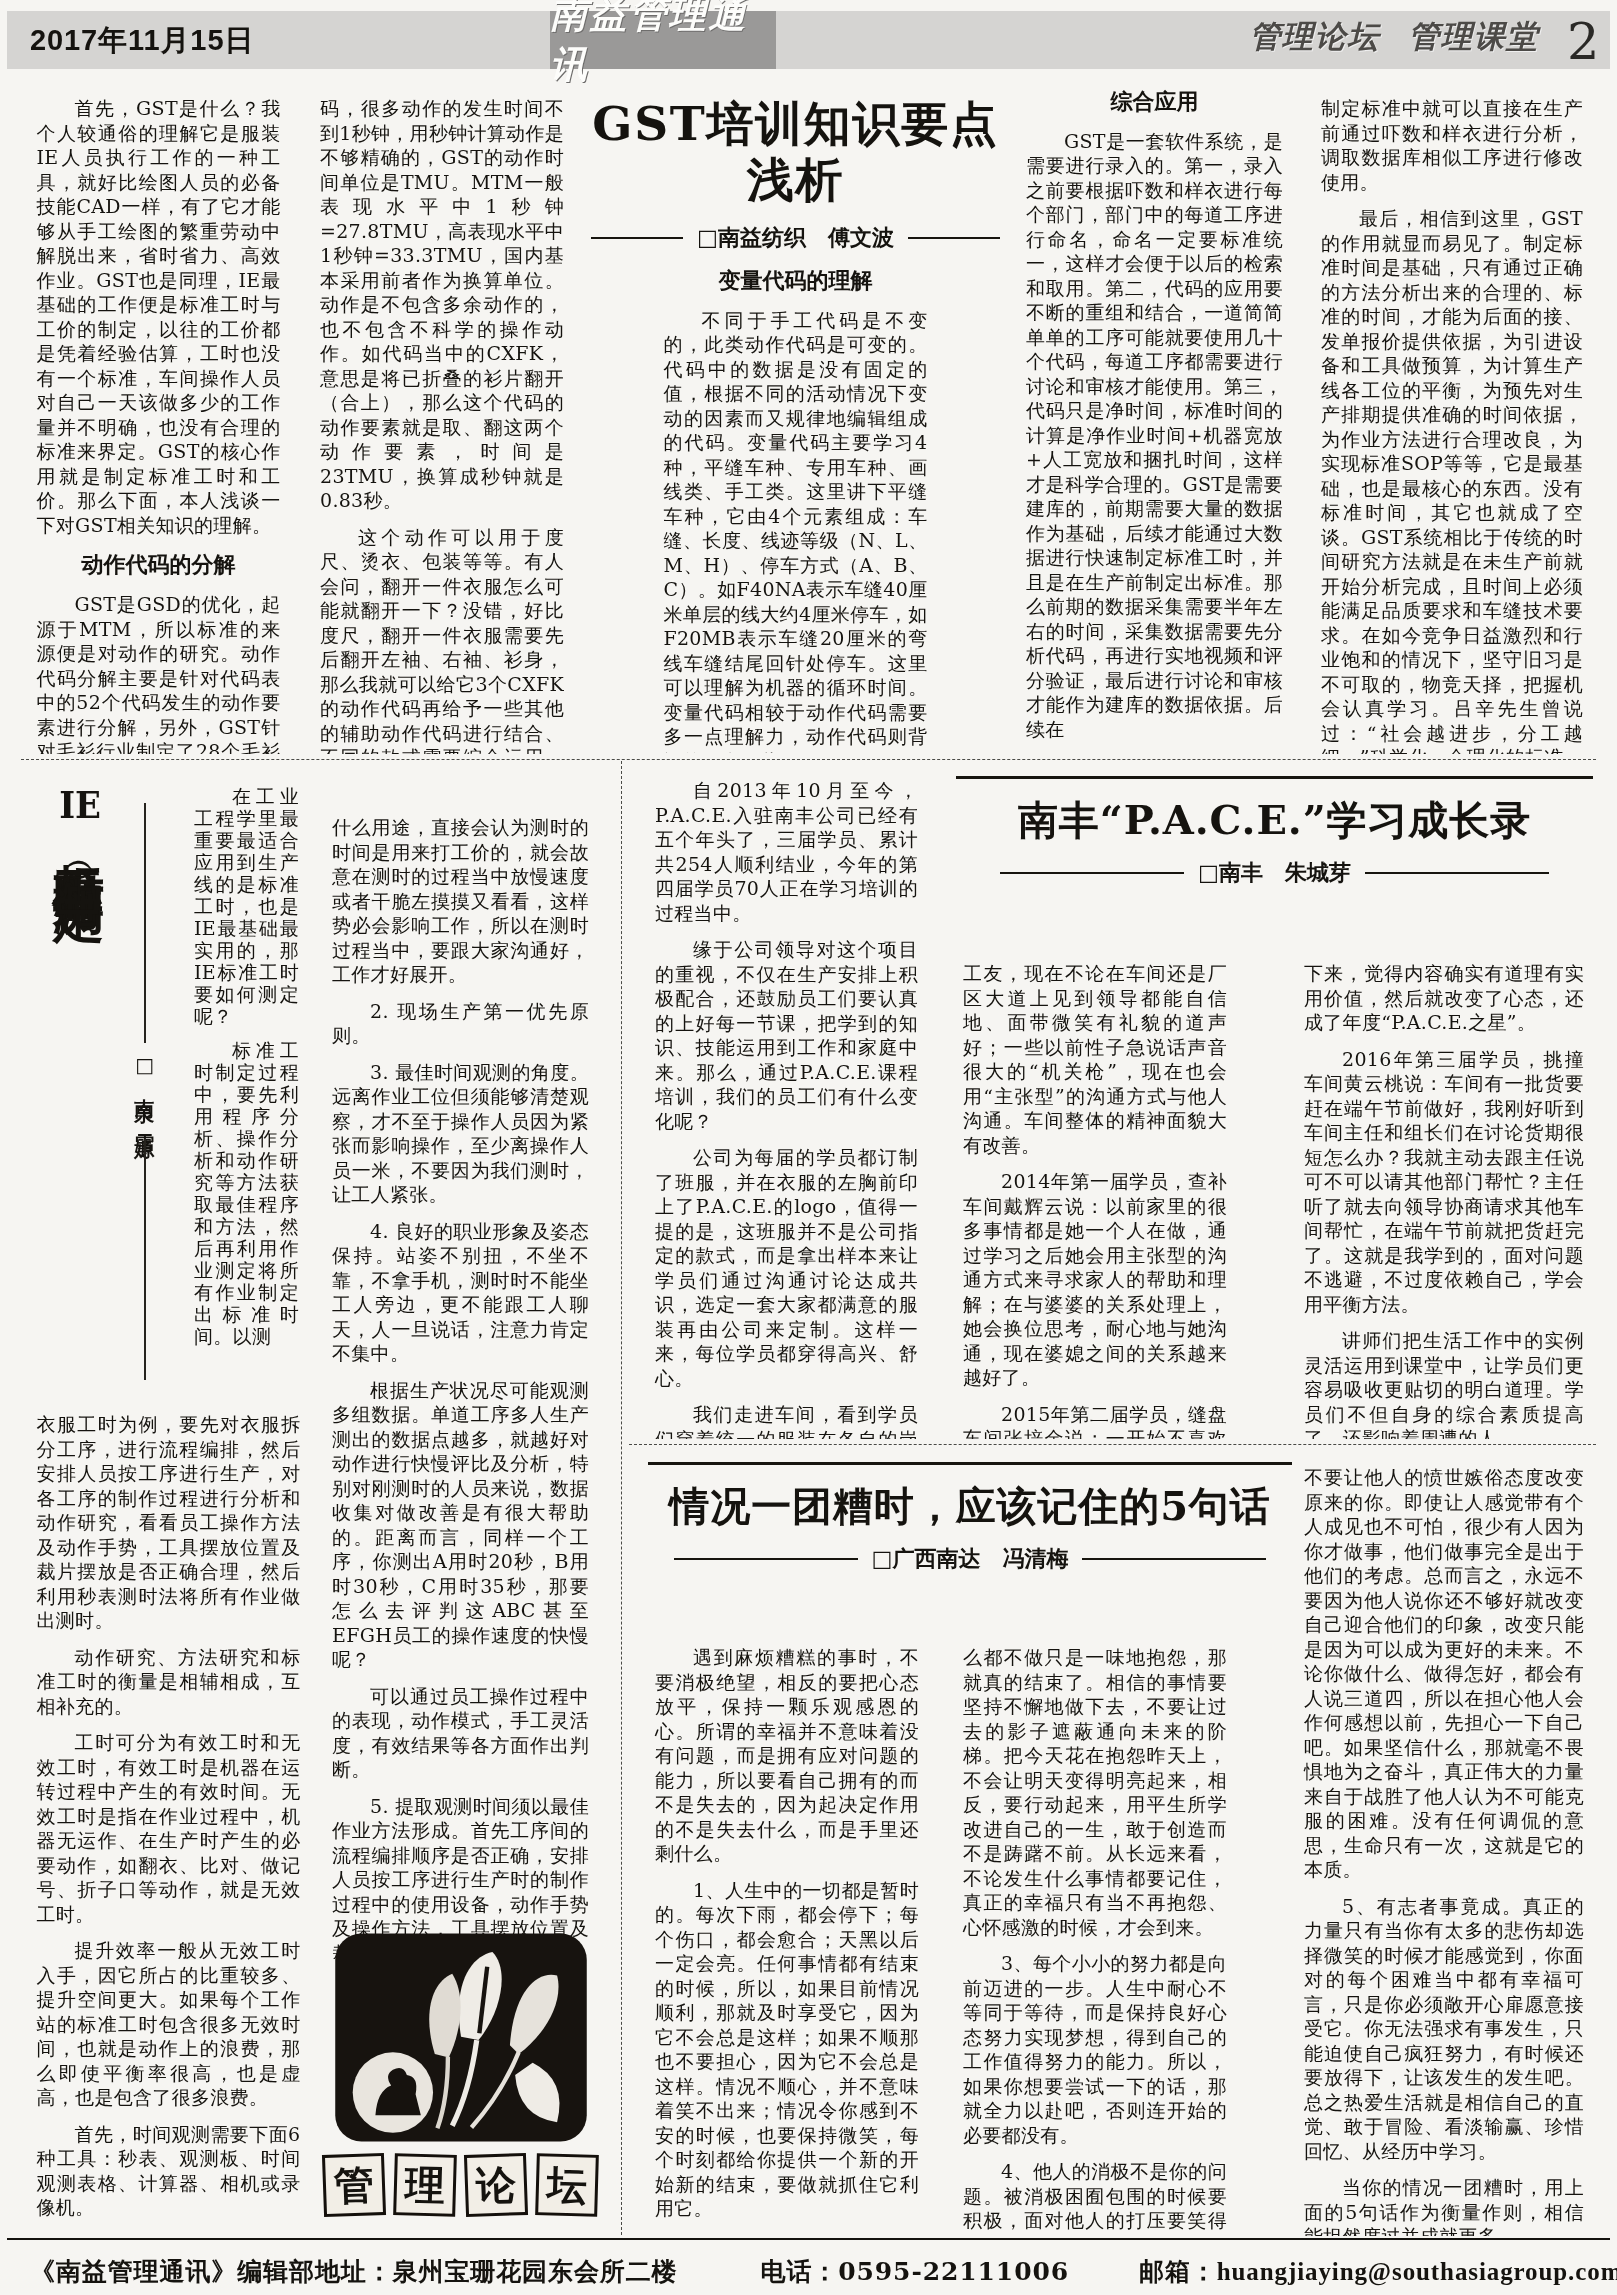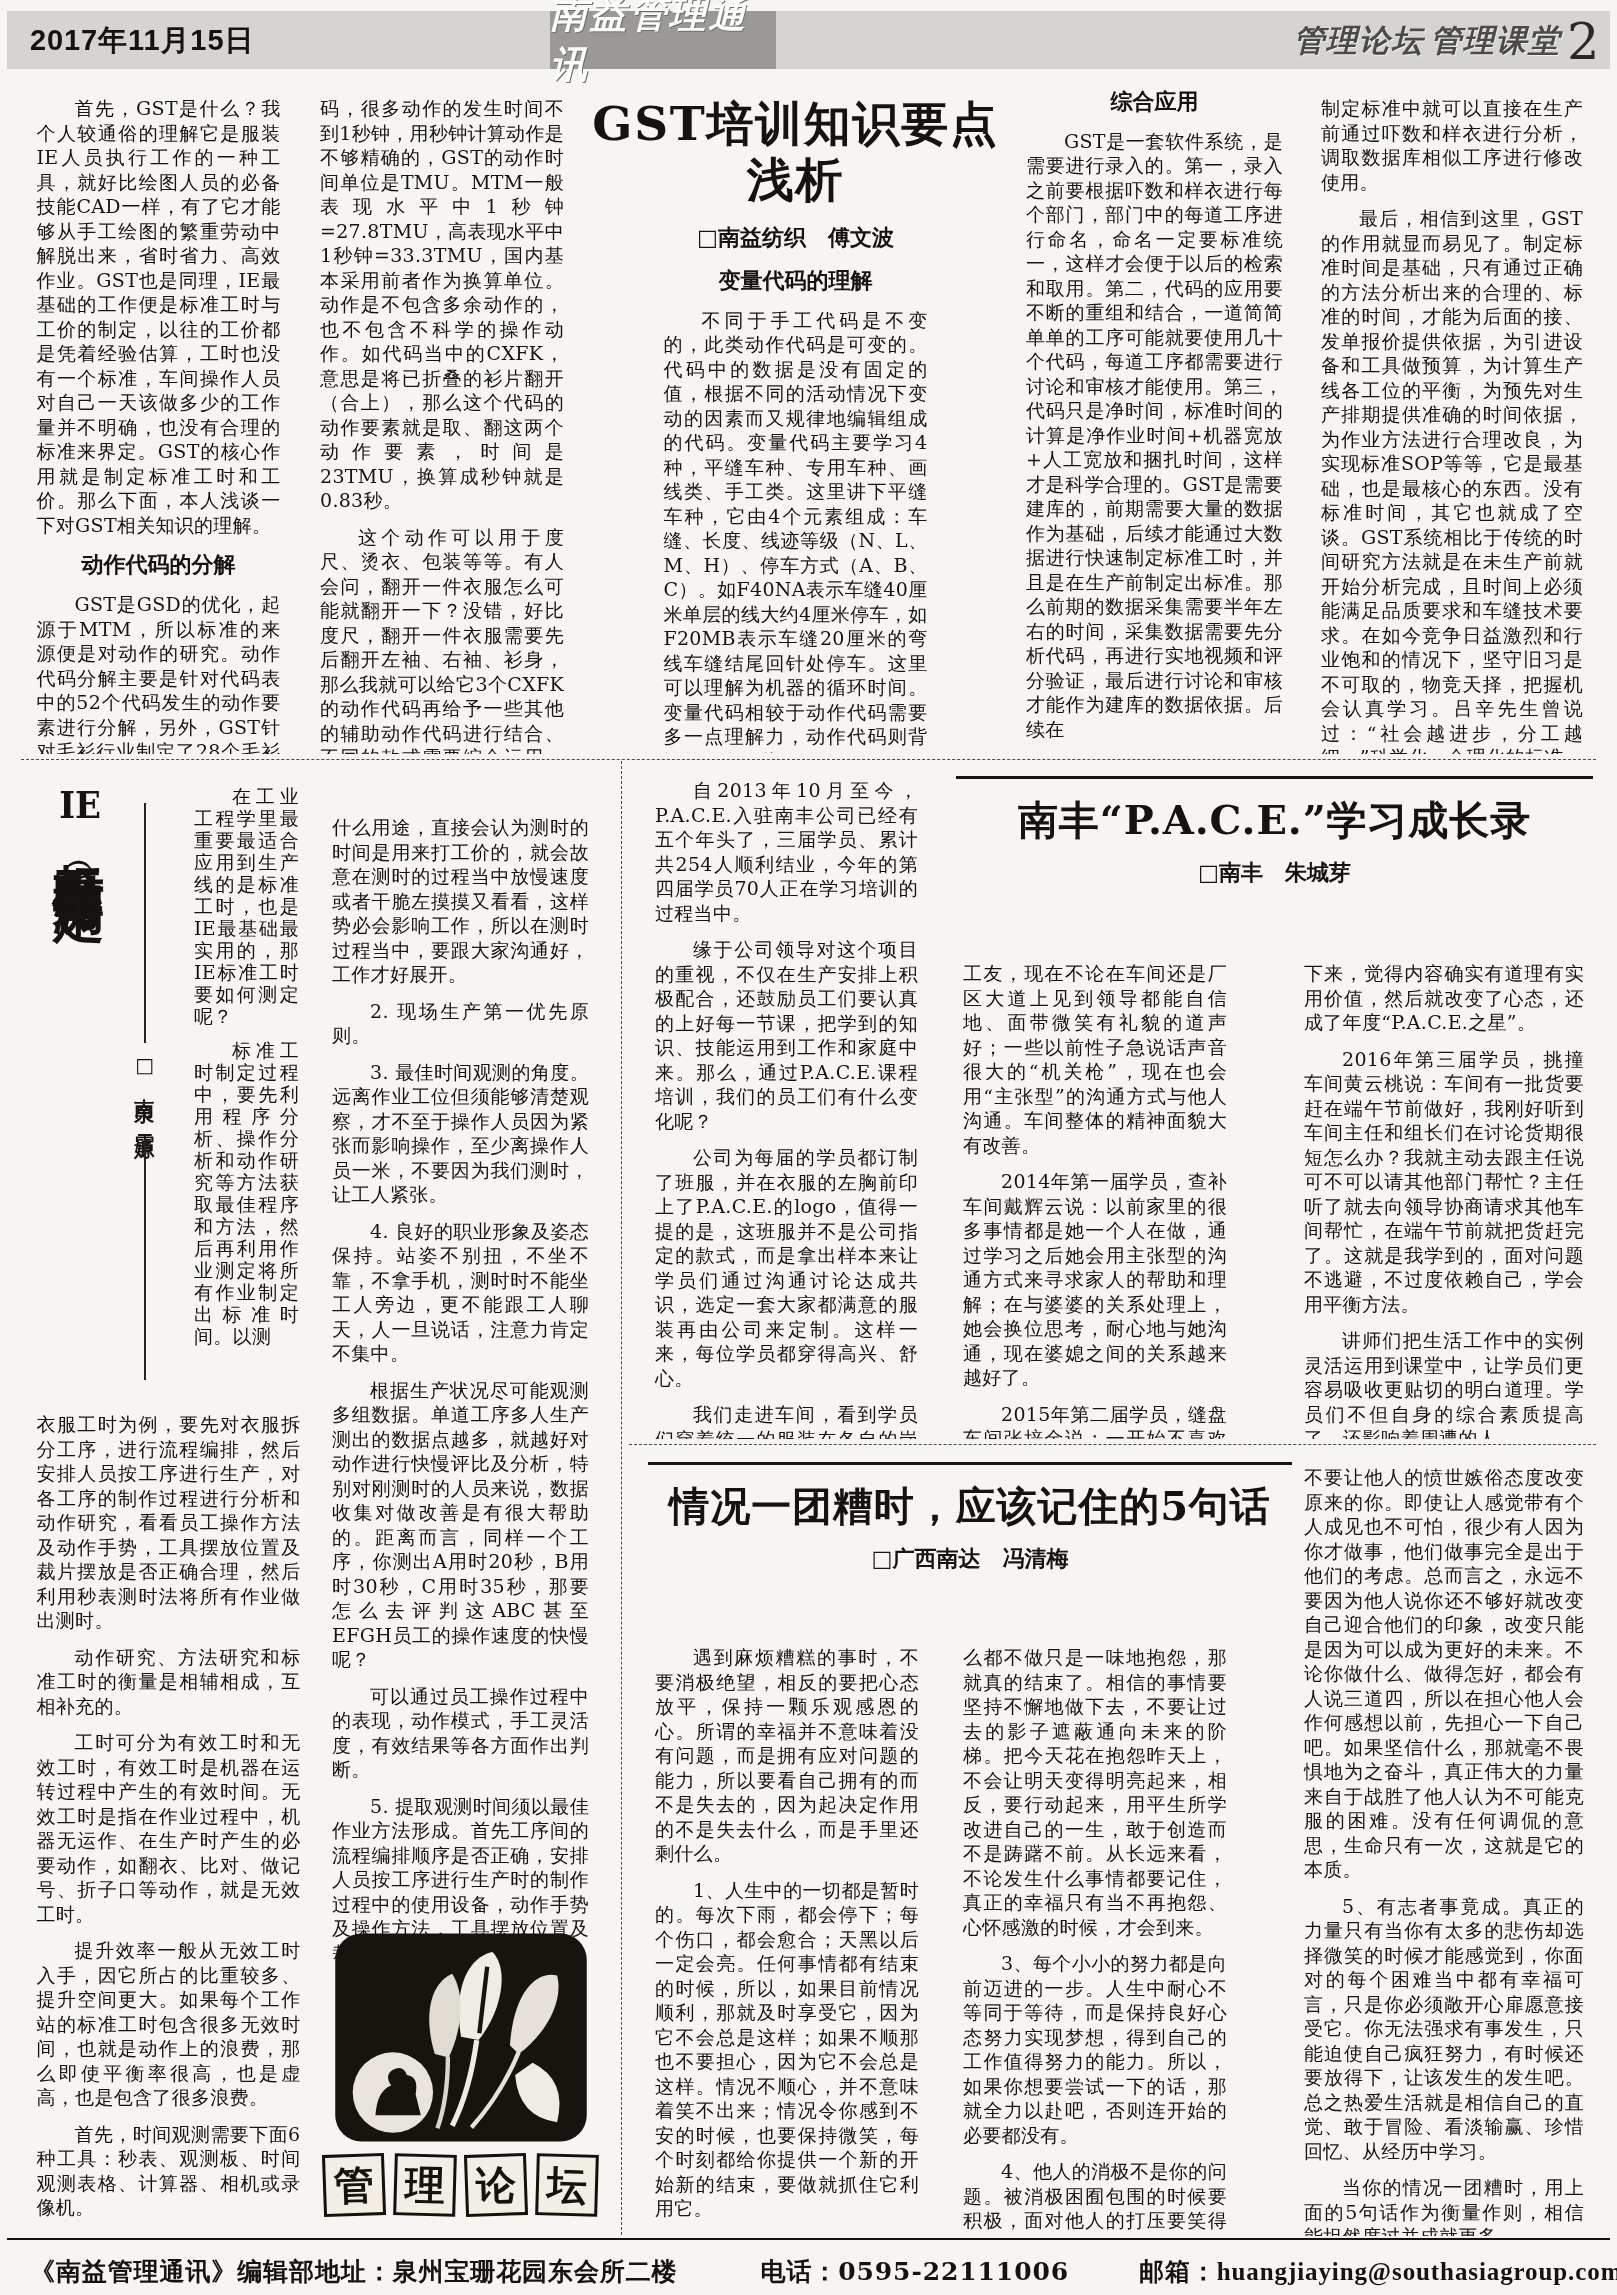--- a/index.html
+++ b/index.html
@@ -6,33 +6,33 @@
   .page{position:relative;width:1617px;height:2295px;background:#f6f5f2;color:#15130f;
         font-family:"DejaVu Serif","Liberation Serif",serif;overflow:hidden;}
   .c{position:absolute;overflow:hidden;}
   
   .hdrband{position:absolute;top:10.5px;left:7px;width:1603px;height:58px;background:#d5d4d2;}
   .date{position:absolute;left:30px;top:21px;font-size:29px;font-weight:bold;
         font-family:"Liberation Sans",sans-serif;letter-spacing:0.9px;}
   .masthead{position:absolute;left:550px;top:10.5px;width:226px;height:58px;background:#9a9998;
         color:#fdfdfb;display:flex;align-items:center;justify-content:center;font-size:37px;
         font-weight:bold;font-style:italic;letter-spacing:2.6px;text-shadow:0.9px 0.9px 0 #6e6d6c;}
-  .hdr-right{position:absolute;right:17.5px;top:15.7px;display:flex;align-items:center;gap:6px;}
+  .hdr-right{position:absolute;right:17.5px;top:15.7px;display:flex;align-items:flex-start;gap:28px;}
   .hdr-sec{font-size:31px;font-weight:bold;font-style:italic;color:#4c4a47;
         text-shadow:0.9px 0.9px 0 #efefef;letter-spacing:1.7px;}
   .pagenum{font-size:51px;font-family:"DejaVu Serif",serif;color:#2a2926;line-height:1;}
   
   .col p{margin:12px;font-size:19px;line-height:24.5px;text-align:justify;text-indent:2em;letter-spacing:0.3px;}
   .col p.cont{text-indent:0;}
   .subhead{text-align:center;font-weight:bold;font-family:"Liberation Sans",sans-serif;
         font-size:22px;line-height:31px;margin:1.7px 0;}
   
   .bigtitle{margin:0;text-align:center;font-size:47px;font-weight:bold;letter-spacing:1.7px;line-height:1.2;}
   .midtitle{margin:0;text-align:center;font-size:40px;font-weight:bold;letter-spacing:0.9px;line-height:1.2;}
-  .byline-row{display:flex;align-items:center;justify-content:center;margin:14px 0 8.7px;flex-direction:column;}
+  .byline-row{display:flex;align-items:center;justify-content:center;margin:14px 0 8.7px;}
   .byline{font-size:22px;font-weight:bold;white-space:nowrap;padding:0 14px;}
   .brule{height:1.7px;background:#17150f;flex:1;max-width:184px;}
   .toprule{height:2.6px;background:#17150f;margin:0 5.2px 17.5px;}
   .inner-col{width:288px;margin:12.2px auto 0;}
   
   .hdash{position:absolute;border-top:1.7px dashed #4a4a46;}
   .vdash{position:absolute;border-left:1.7px dashed #4a4a46;}
   
   .v-wrap{display:flex;flex-direction:row;align-items:flex-start;}
   .v-title{writing-mode:vertical-rl;text-orientation:upright;font-size:51px;font-weight:bold;

